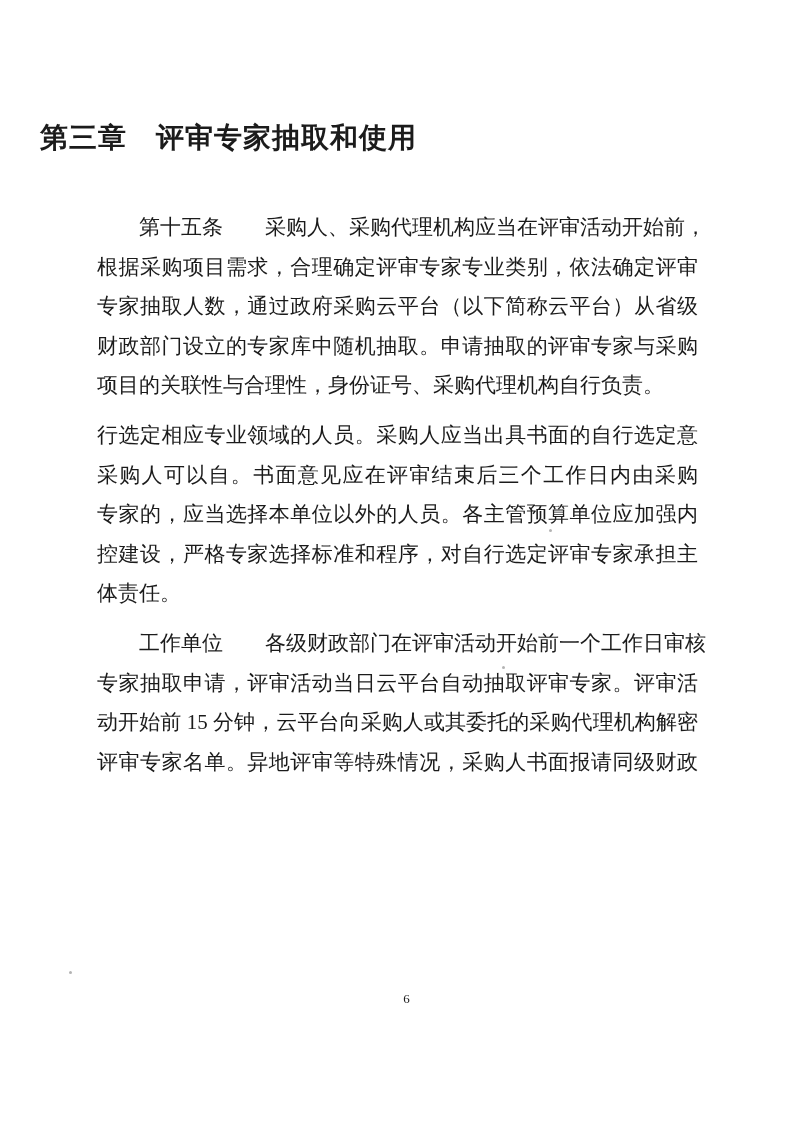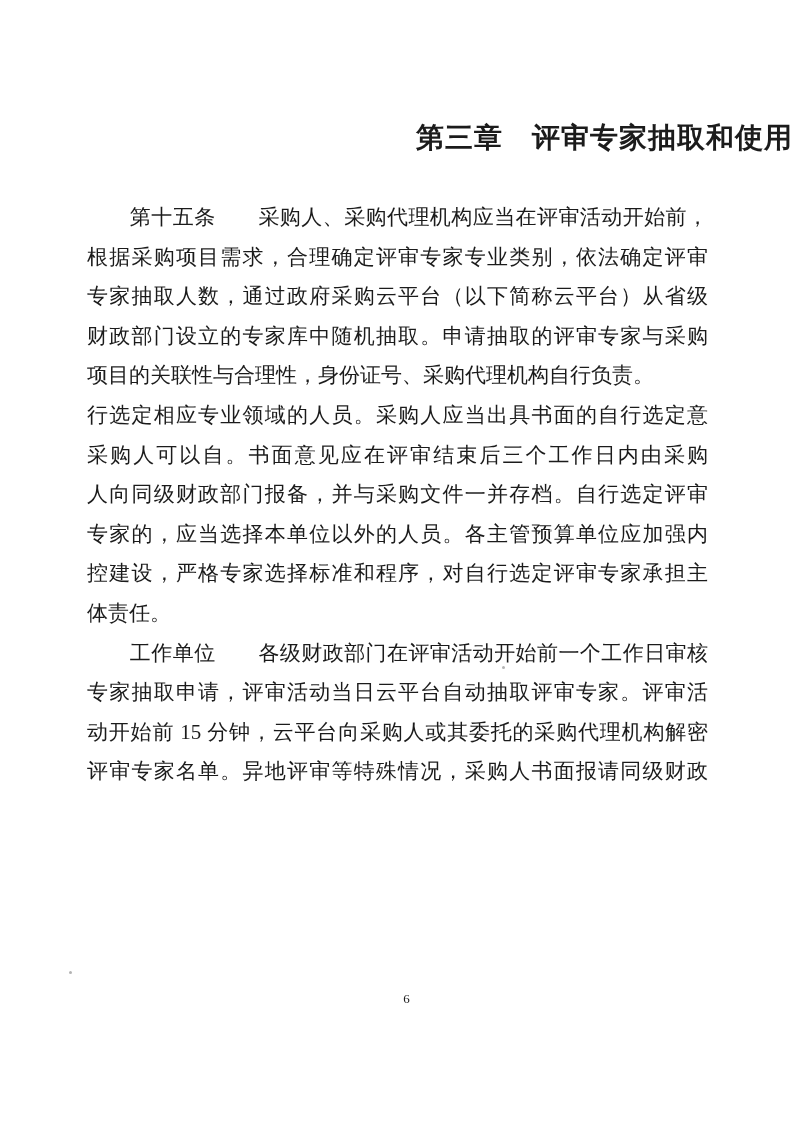--- a/index.html
+++ b/index.html
@@ -15,35 +15,35 @@
     color: var(--text-color, #1b1b1b);
     font-family: "Liberation Serif", "DejaVu Serif", serif;
     overflow: hidden;
   }
   .title {
     position: absolute;
     top: 116px;
     left: 40px;
     width: 753px;
     margin: 0;
-    text-align: right;
+    text-align: left;
     font-size: 28px;
     font-weight: 600;
     letter-spacing: 1px;
     line-height: 44px;
     white-space: nowrap;
   }
   .content {
     position: absolute;
     top: 198px;
     left: 87px;
     width: 621px;
   }
   .paragraph {
-    margin: 0;
+    margin: 10px;
   }
   .line {
     height: 39.6px;
     line-height: 39.6px;
     font-size: 21px;
     text-align: justify;
     text-align-last: justify;
     white-space: nowrap;
   }
   .line.last {
@@ -80,21 +80,20 @@
       <div class="paragraph">
         <div class="line">　　第十五条　　采购人、采购代理机构应当在评审活动开始前，</div>
         <div class="line">根据采购项目需求，合理确定评审专家专业类别，依法确定评审</div>
         <div class="line">专家抽取人数，通过政府采购云平台（以下简称云平台）从省级</div>
         <div class="line">财政部门设立的专家库中随机抽取。申请抽取的评审专家与采购</div>
         <div class="line last">项目的关联性与合理性，身份证号、采购代理机构自行负责。</div>
       </div>
       <div class="paragraph">
         <div class="line">行选定相应专业领域的人员。采购人应当出具书面的自行选定意</div>
         <div class="line">采购人可以自。书面意见应在评审结束后三个工作日内由采购</div>
-        <div class="line">人向同级财政部门报备，并与采购文件一并存档。自行选定评审</div>
         <div class="line">专家的，应当选择本单位以外的人员。各主管预算单位应加强内</div>
         <div class="line">控建设，严格专家选择标准和程序，对自行选定评审专家承担主</div>
         <div class="line last">体责任。</div>
       </div>
       <div class="paragraph">
         <div class="line">　　工作单位　　各级财政部门在评审活动开始前一个工作日审核</div>
         <div class="line">专家抽取申请，评审活动当日云平台自动抽取评审专家。评审活</div>
         <div class="line">动开始前 15 分钟，云平台向采购人或其委托的采购代理机构解密</div>
         <div class="line">评审专家名单。异地评审等特殊情况，采购人书面报请同级财政</div>
       </div>

